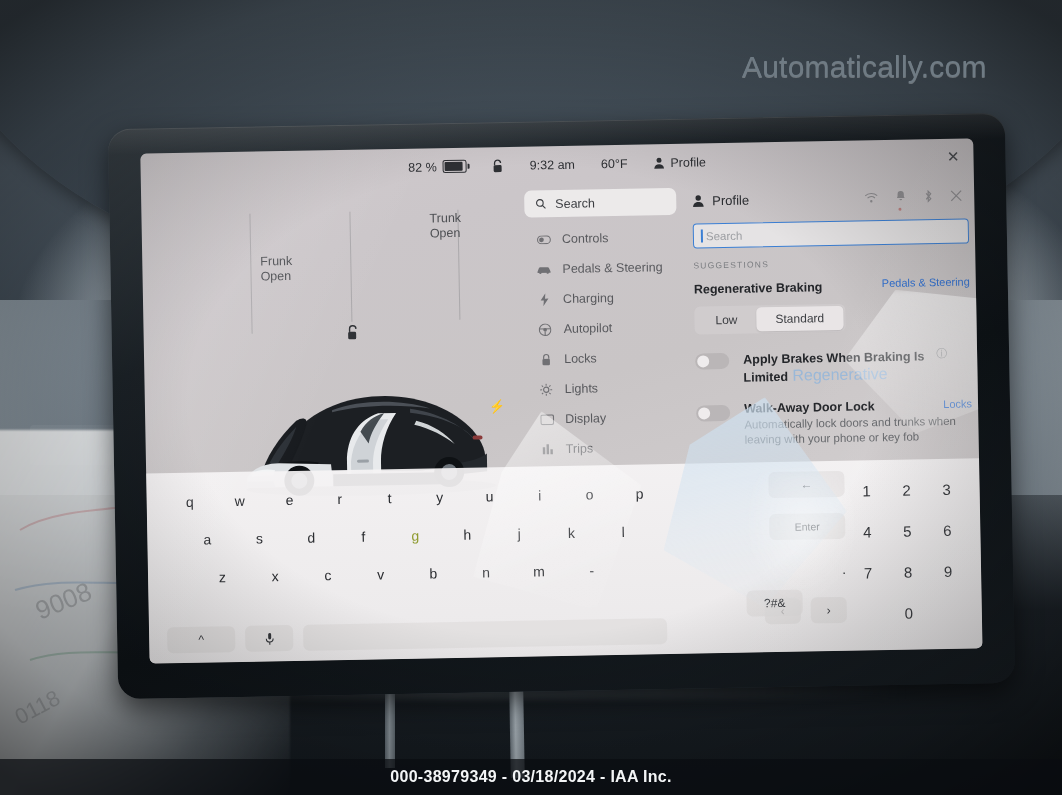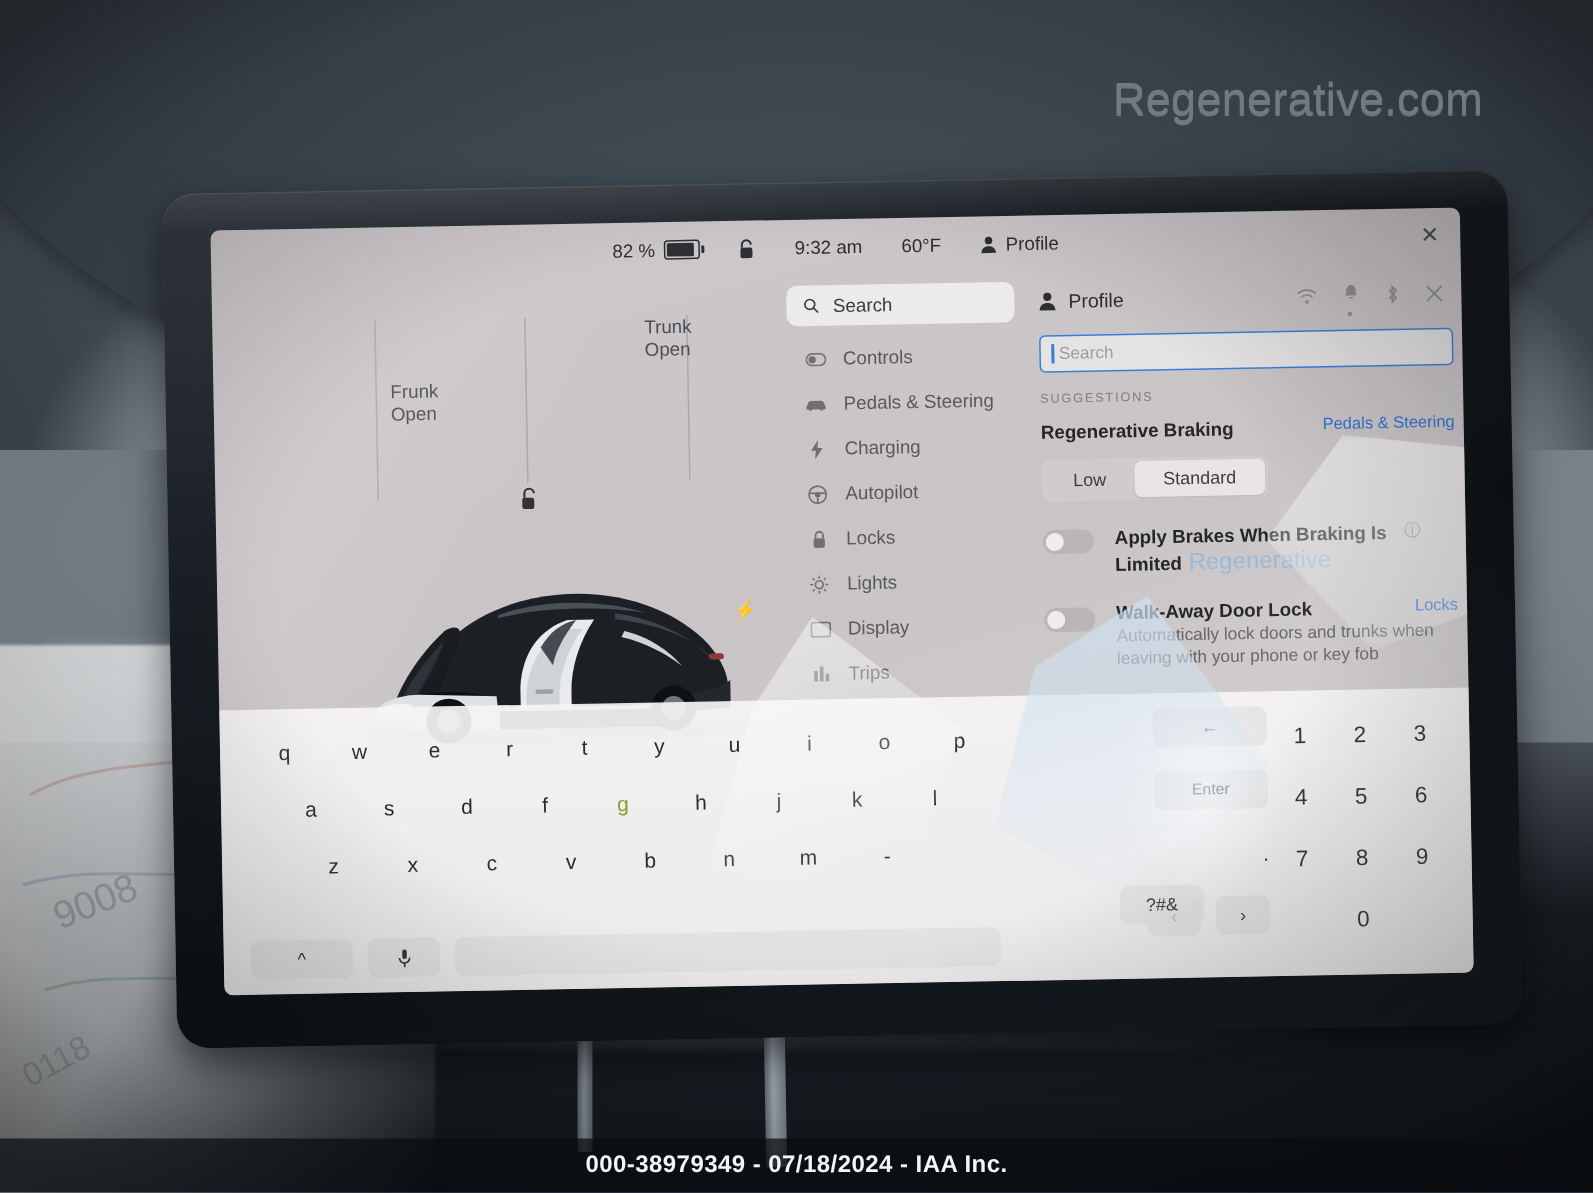--- a/index.html
+++ b/index.html
@@ -609,17 +609,17 @@
       <div class="glare-a"></div>
       <div class="glare-b"></div>
       <div class="glare-c"></div>
       <div class="glare-e"></div>
     </div>
   </div>
 </div>
 
 <div class="vignette"></div>
 
-<div class="watermark">Regenerative.com</div>
+<div class="watermark">Automatically.com</div>
 
 <div class="footerbar">
-  <span>000-38979349 - 07/18/2024 - IAA Inc.</span>
+  <span>000-38979349 - 03/18/2024 - IAA Inc.</span>
 </div>
 
 </body></html>

